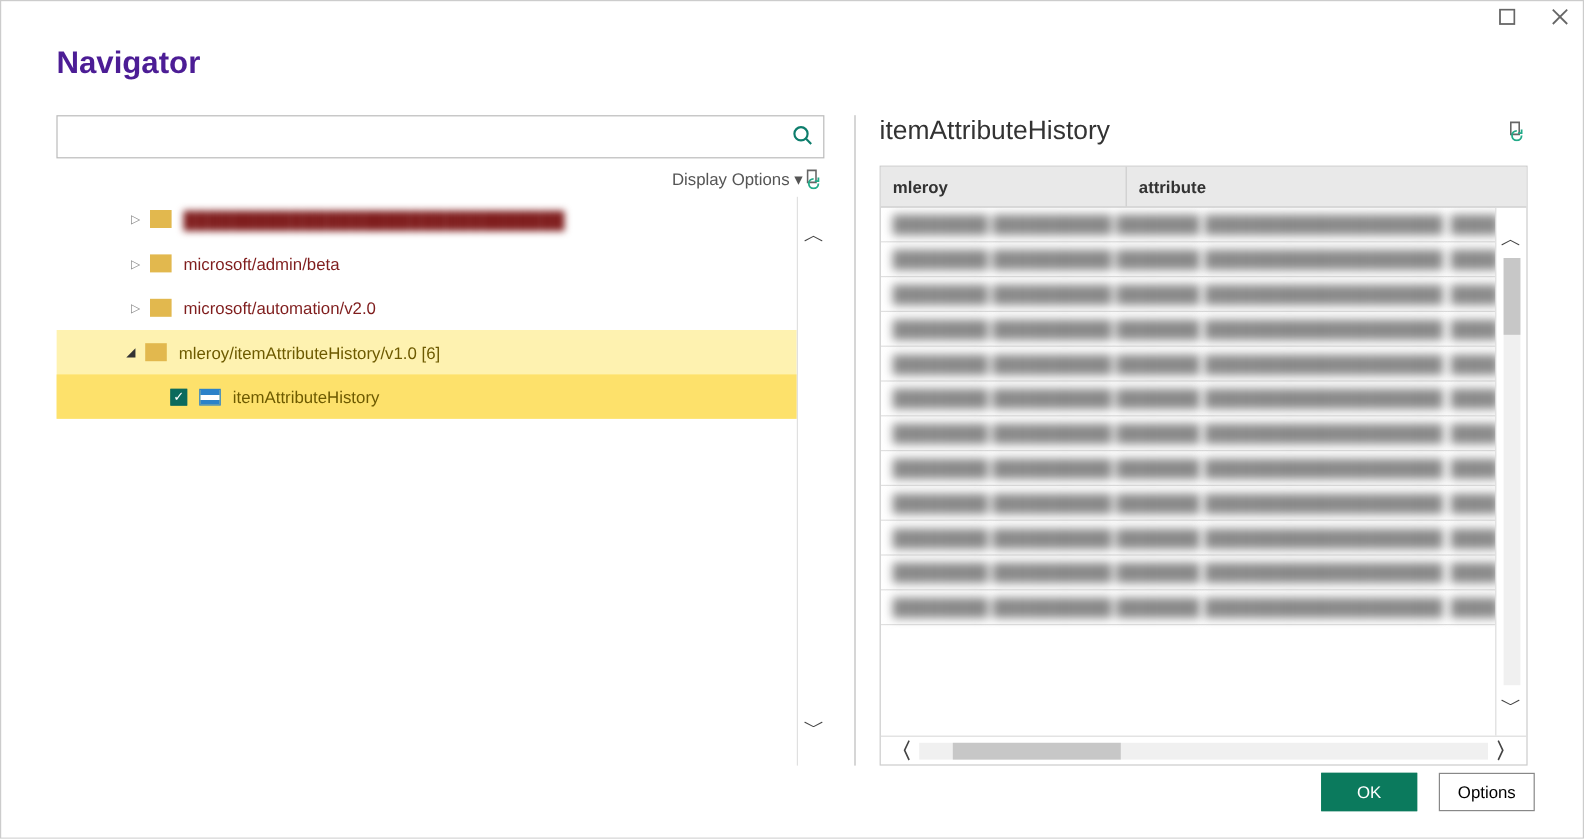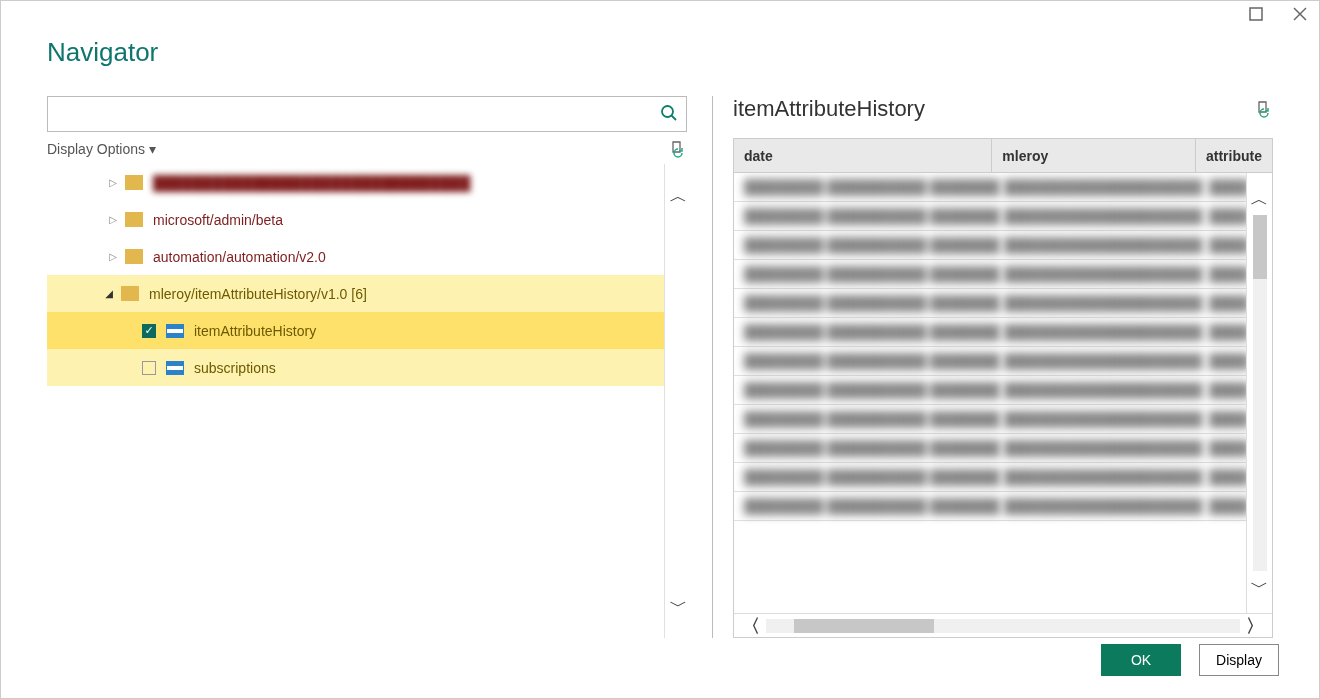--- a/index.html
+++ b/index.html
@@ -1,27 +1,27 @@
 <!DOCTYPE html>
 <html><head>
 <meta charset="utf-8">
 <style>
   * { box-sizing: border-box; }
   html, body { margin:0; padding:0; font-family: "Segoe UI", Arial, sans-serif; font-size:14px; color:#333; }
   .window { width:1320px; height:699px; border:1px solid #ccc; position:relative; background:#fff; }
   .titlebar { position:absolute; top:6px; right:12px; display:flex; gap:30px; color:#555; }
   .titlebar span { cursor:pointer; }
   .content { padding:30px 46px 60px 46px; height:100%; display:flex; flex-direction:column; }
-  h1 { font-size:26px; font-weight:400; margin:6px 0 28px 0; color:#0f766e; }
+  h1 { font-size:26px; font-weight:700; margin:6px 0 28px 0; color:#4c1d95; }
   .body { flex:1; display:flex; align-items:stretch; gap:20px; min-height:0; }
   .left { flex:0 0 645px; display:flex; flex-direction:column; }
   .search-row { position:relative; margin-bottom:8px; }
   .search-input { width:640px; height:36px; border:1px solid #bbb; padding:4px 36px 4px 8px; font-size:14px; }
   .search-icon { position:absolute; right:14px; top:8px; color:#0b6a5d; }
-  .options-row { display:flex; align-items:center; justify-content:space-between; width:640px; margin-bottom:6px; color:#555; }
+  .options-row { display:flex; align-items:center; justify-content:flex-end; width:640px; margin-bottom:6px; color:#555; }
   .options-btn { display:inline-flex; align-items:center; gap:4px; cursor:pointer; }
   .refresh-icon { color:#555; width:18px; height:18px; display:inline-block; }
 
   .tree-wrap { flex:1; display:flex; min-height:0; }
   .tree { flex:1; overflow:hidden; }
   .tree-scroll { width:28px; border-left:1px solid #e0e0e0; display:flex; flex-direction:column; align-items:center; justify-content:space-between; padding:20px 0; color:#555; }
   .scroll-btn { font-size:18px; cursor:pointer; user-select:none; color:#444; }
 
   .tree-item { display:flex; align-items:center; height:37px; padding-left:20px; }
   .tree-item.level1 { padding-left:60px; }
@@ -127,42 +127,37 @@
               <span class="label blur">████████████████████████████████</span>
             </div>
             <div class="tree-item level1">
               <span class="arrow">▷</span>
               <span class="folder"></span>
               <span class="label">microsoft/admin/beta</span>
             </div>
             <div class="tree-item level1">
               <span class="arrow">▷</span>
               <span class="folder"></span>
-              <span class="label">automation/automation/v2.0</span>
+              <span class="label">microsoft/automation/v2.0</span>
             </div>
 
             <div class="hl-group">
               <div class="tree-item level1" style="padding-left:56px;">
                 <span class="arrow" style="color:#333;">◢</span>
                 <span class="folder"></span>
                 <span class="label olive">mleroy/itemAttributeHistory/v1.0 [6]</span>
               </div>
 
 
               <div class="tree-item child sel">
                 <span class="chk checked">✓</span>
                 <span class="table-ic"></span>
                 <span class="label olive">itemAttributeHistory</span>
               </div>
 
-              <div class="tree-item child">
-                <span class="chk"></span>
-                <span class="table-ic"></span>
-                <span class="label olive">subscriptions</span>
-              </div>
             </div>
 
           </div>
 
           <div class="tree-scroll">
             <span class="scroll-btn">︿</span>
             <span class="scroll-btn" style="margin-top:auto;">﹀</span>
           </div>
         </div>
       </div>
@@ -176,21 +171,20 @@
             <svg width="18" height="18" viewBox="0 0 18 18">
                 <path d="M4 2 h7 v10 h-7 z" fill="none" stroke="#666" stroke-width="1.3"></path>
                 <path d="M13 13 a4 4 0 1 1 -4 -4" fill="none" stroke="#2a8" stroke-width="1.5"></path>
                 <path d="M13 8 l0 3 l-3 0" fill="none" stroke="#2a8" stroke-width="1.5"></path>
               </svg>
           </span>
         </div>
 
         <div class="grid">
           <div class="grid-head">
-            <div class="col d">date</div>
             <div class="col i">mleroy</div>
             <div class="col a" style="border-right:none;">attribute</div>
           </div>
 
           <div class="grid-body">
             <div class="rows" id="rows">
                 <div class="row">
                   <div class="cell d"><span class="blurcell">████████ ██████████ ███████</span></div>
                   <div class="cell i"><span class="blurcell">████████████████████</span></div>
                   <div class="cell a"><span class="blurcell">████</span></div>
@@ -267,15 +261,15 @@
               </div>
             <span class="scroll-btn" style="font-weight:bold;">〉</span>
           </div>
         </div>
       </div>
     </div>
   </div>
 
   <div class="footer">
     <button class="btn primary">OK</button>
-    <button class="btn">Display</button>
+    <button class="btn">Options</button>
   </div>
 </div>
 
 </body></html>

